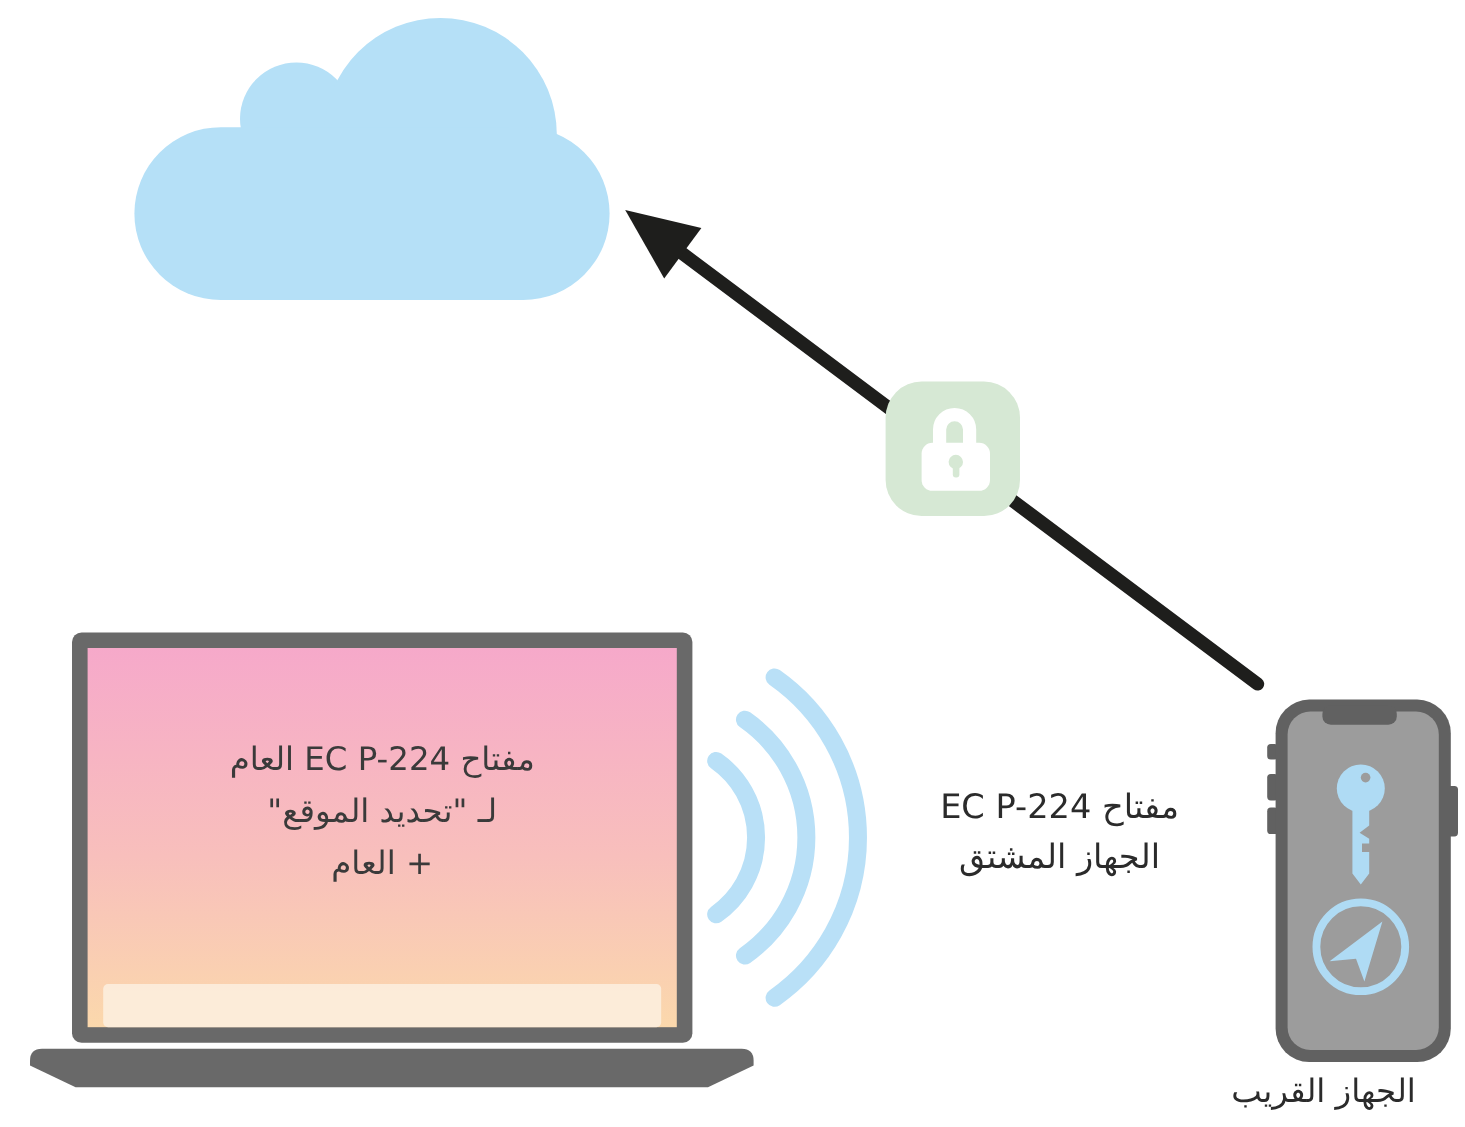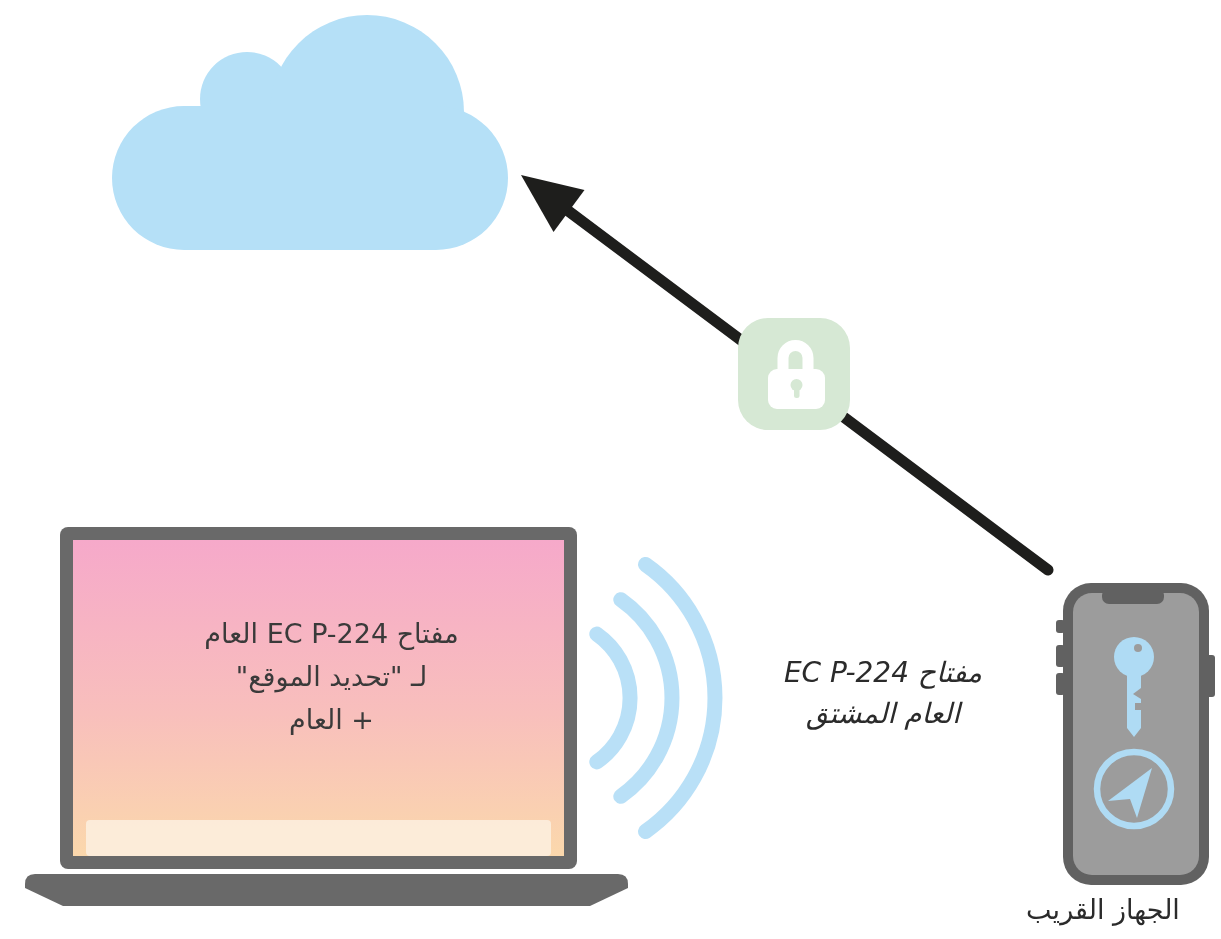--- a/index.html
+++ b/index.html
@@ -14,27 +14,25 @@
   .label{
     position:absolute;
     direction:rtl;
     text-align:center;
     color:#2e2e2e;
   }
   #screen-text{
     left:73px;top:612px;width:491px;
     font-size:27px;line-height:43px;
     color:#3a3a3a;
-    padding-left:13px;
   }
   #derived-key-label{
     left:738px;top:652px;width:290px;
     font-size:28px;line-height:41px;
     color:#2b2b2b;
-    font-style:italic;
   }
   #nearby-device-label{
     left:1005px;top:893px;width:196px;
     font-size:27px;line-height:34px;
     color:#2b2b2b;
   }
 </style>
 </head>
 <body>
 
@@ -109,18 +107,18 @@
   </svg>
 
   <div id="screen-text" class="label">
     <div>مفتاح EC P-224 العام</div>
     <div>لـ "تحديد الموقع"</div>
     <div>+ العام</div>
   </div>
 
   <div id="derived-key-label" class="label">
     <div>مفتاح EC P-224</div>
-    <div>العام المشتق</div>
+    <div>الجهاز المشتق</div>
   </div>
 
   <div id="nearby-device-label" class="label">الجهاز القريب</div>
 
 </div>
 
 </body></html>

